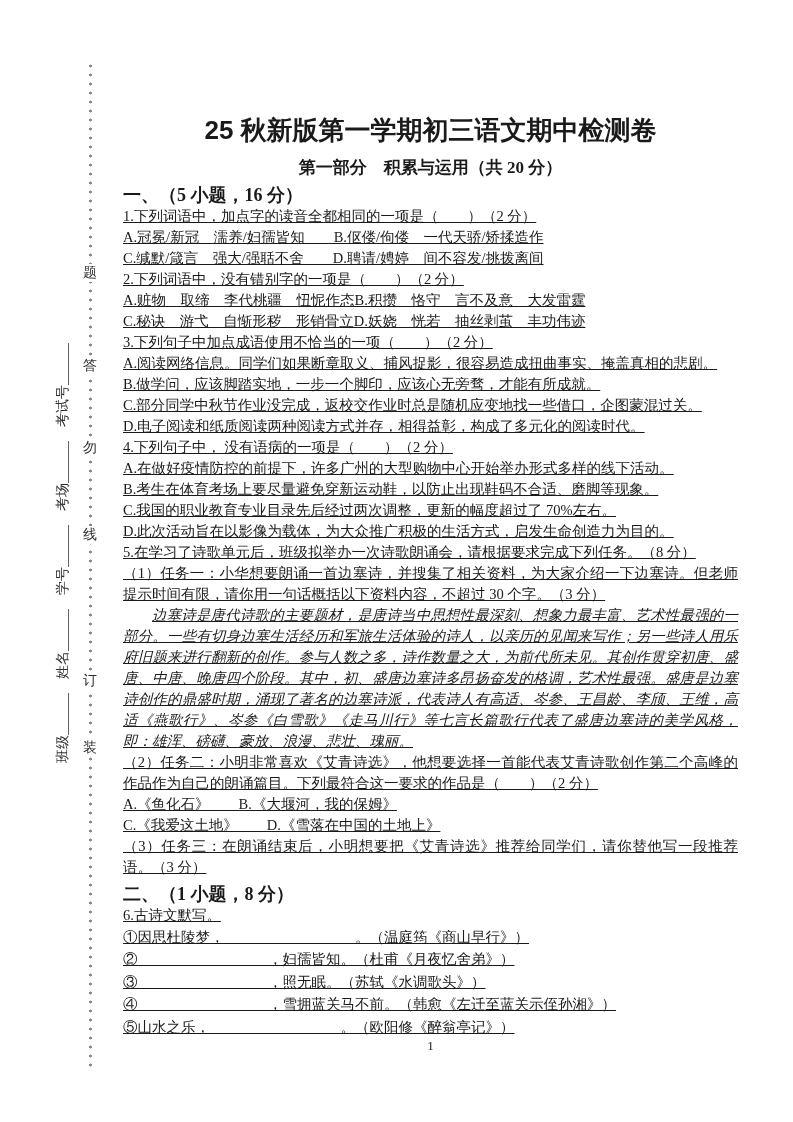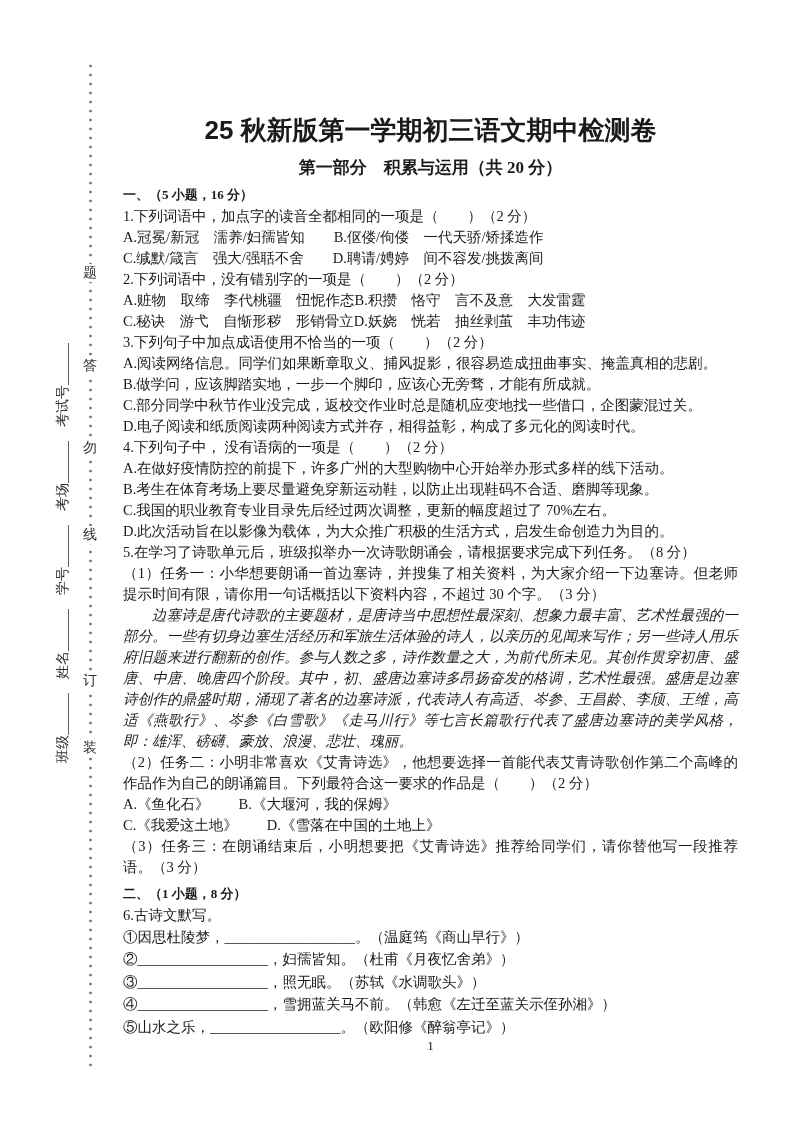--- a/index.html
+++ b/index.html
@@ -75,29 +75,30 @@
   }
   .part-heading {
     margin: 10px 0 0 0;
     font-size: 17px;
     font-weight: 700;
     text-align: center;
     line-height: 22px;
   }
   .sec-heading {
     margin: 5px 0 0 0;
-    font-size: 13px;
+    font-size: 18px;
     font-weight: 700;
     line-height: 22px;
   }
   .line {
     margin: 0;
     font-size: 14.5px;
     line-height: 21px;
     text-align: justify;
+    text-decoration: underline;
   }
   .passage {
     font-style: italic;
     text-indent: 2em;
   }
   .spread { line-height: 22.4px; }
   .page-number {
     position: absolute;
     left: 123px;
     top: 1038px;

